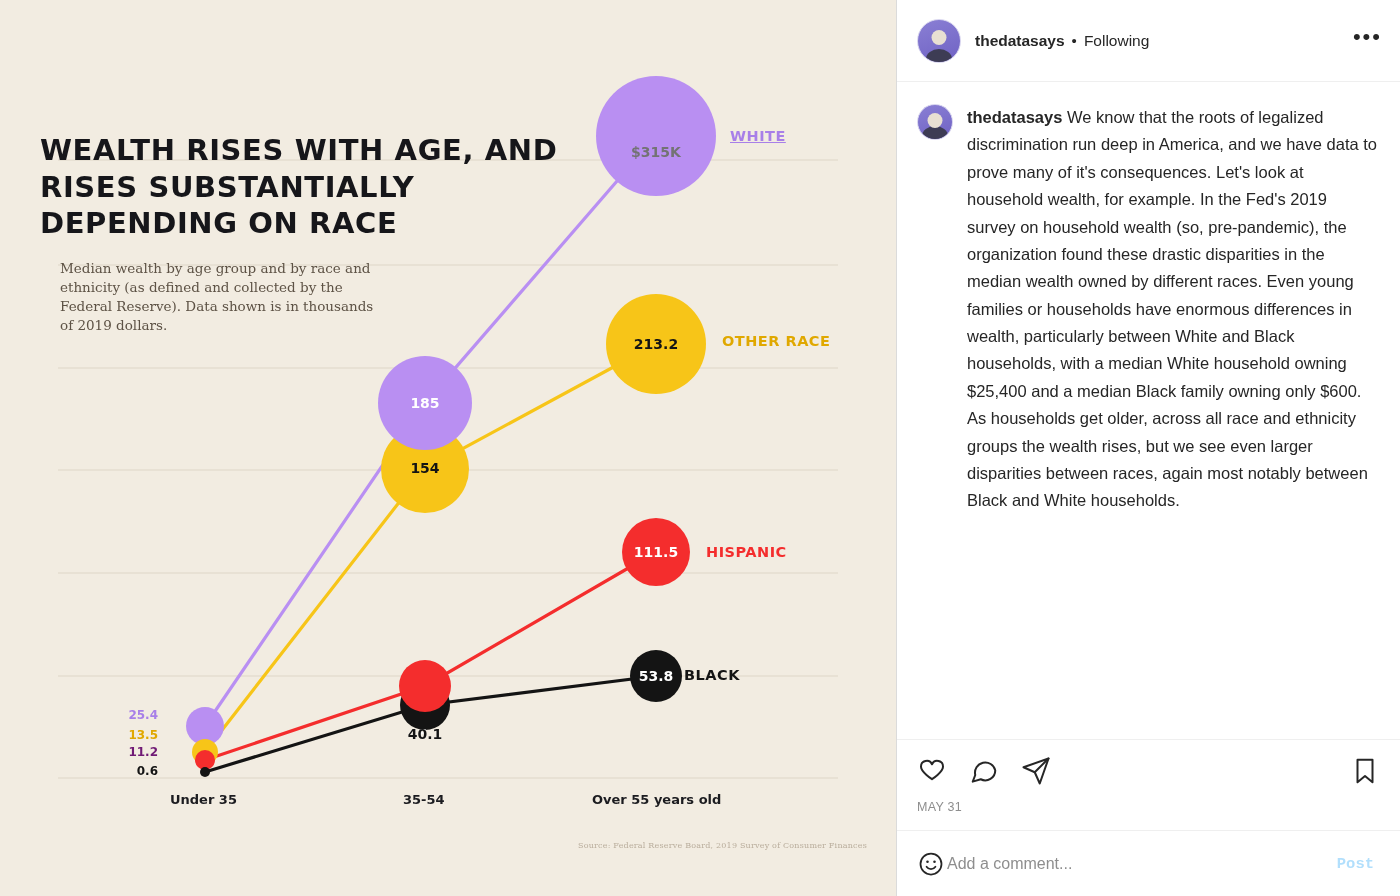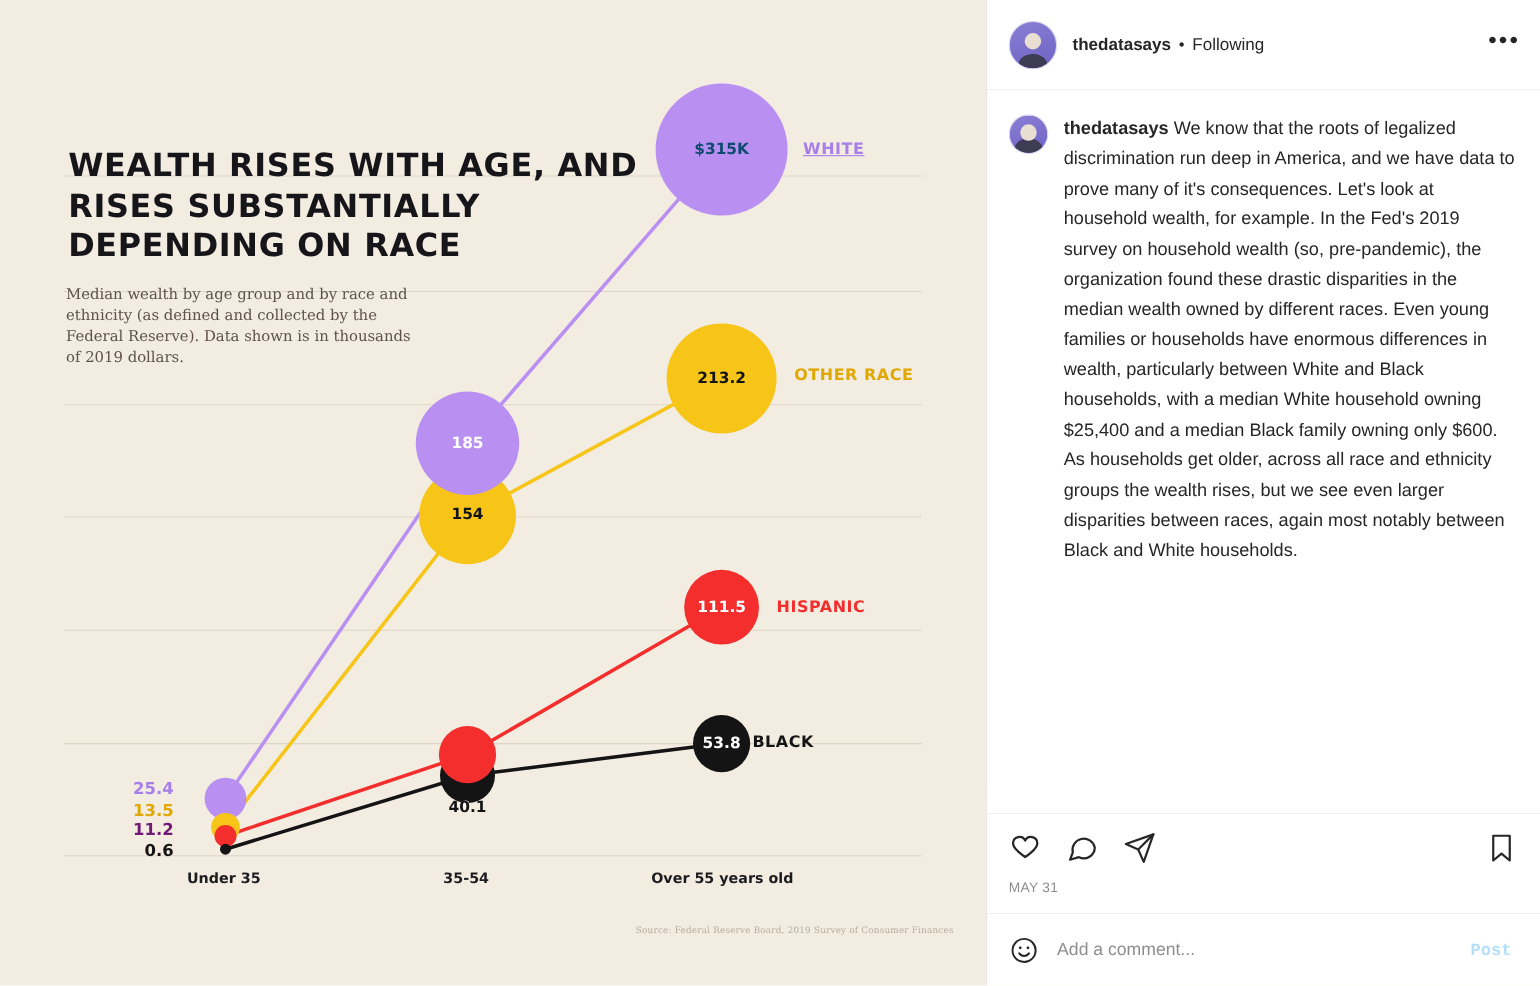--- a/index.html
+++ b/index.html
@@ -20,21 +20,21 @@
     position: relative;
     width: 896px; height: 896px;
     background: #f2ece1;
     flex: 0 0 896px;
     overflow: hidden;
   }
   .chart-svg { position: absolute; inset: 0; }
 
   .headline {
     position: absolute;
-    left: 62px; top: 132px;
+    left: 40px; top: 132px;
     width: 520px;
     font-family: "DejaVu Sans", sans-serif;
     font-weight: bold;
     font-size: 29px;
     line-height: 1.26;
     letter-spacing: 0.6px;
     color: #16161a;
     text-transform: uppercase;
   }
   .subhead {
@@ -70,21 +70,21 @@
     font-weight: bold;
     font-size: 14.5px;
     letter-spacing: .5px;
     white-space: nowrap;
   }
 
   .start-value {
     position: absolute;
     font-family: "DejaVu Sans", sans-serif;
     font-weight: bold;
-    font-size: 15px;
+    font-size: 12px;
     text-align: right;
     white-space: nowrap;
   }
 
   .bubble-label {
     position: absolute;
     font-family: "DejaVu Sans", sans-serif;
     font-weight: bold;
     font-size: 14px;
     white-space: nowrap;
@@ -172,21 +172,20 @@
   }
   .ig-date {
     padding: 8px 20px 16px 20px;
     font-size: 12.5px; color: #8e8e8e; letter-spacing: .3px;
   }
   .ig-comment-bar {
     border-top: 1px solid #efefef;
     height: 66px; flex: 0 0 66px;
     display: flex; align-items: center;
     padding: 0 20px;
-    gap: 14px;
   }
   .ig-comment-input {
     flex: 1 1 auto;
     border: none; outline: none;
     font-size: 16px; color: #262626;
     font-family: "Liberation Sans", sans-serif;
     background: transparent;
   }
   .ig-comment-input::placeholder { color: #8e8e8e; }
   .ig-post-btn {
@@ -252,21 +251,21 @@
     <div class="start-value" style="left:98px; top:708px; width:60px; color:#a87fe8;">25.4</div>
     <div class="start-value" style="left:98px; top:728px; width:60px; color:#e0a800;">13.5</div>
     <div class="start-value" style="left:98px; top:745px; width:60px; color:#701a75;">11.2</div>
     <div class="start-value" style="left:98px; top:764px; width:60px; color:#141414;">0.6</div>
 
     <div class="bubble-label" style="left:425px; top:403px; color:#ffffff;">185</div>
     <div class="bubble-label" style="left:425px; top:468px; color:#141414;">154</div>
     <div class="bubble-label" style="left:425px; top:686px; color:#ffffff;margin-top:48px;">46.1</div>
     <div class="bubble-label" style="left:425px; top:734px; color:#141414;">40.1</div>
 
-    <div class="bubble-label" style="left:656px; top:136px; color:#0c4a6e;">$315K</div>
+    <div class="bubble-label" style="left:656px; top:152px; color:#737373;">$315K</div>
     <div class="bubble-label" style="left:656px; top:344px; color:#141414;">213.2</div>
     <div class="bubble-label" style="left:656px; top:552px; color:#ffffff;">111.5</div>
     <div class="bubble-label" style="left:656px; top:676px; color:#ffffff;">53.8</div>
 
     <div class="series-label" style="left:730px; top:128px; color:#a87fe8;text-decoration:underline;">WHITE</div>
     <div class="series-label" style="left:722px; top:333px; color:#e0a800; width:70px; line-height:1.15;">OTHER RACE</div>
     <div class="series-label" style="left:706px; top:544px; color:#f42d2d;">HISPANIC</div>
     <div class="series-label" style="left:684px; top:667px; color:#141414;">BLACK</div>
   </div>
 

